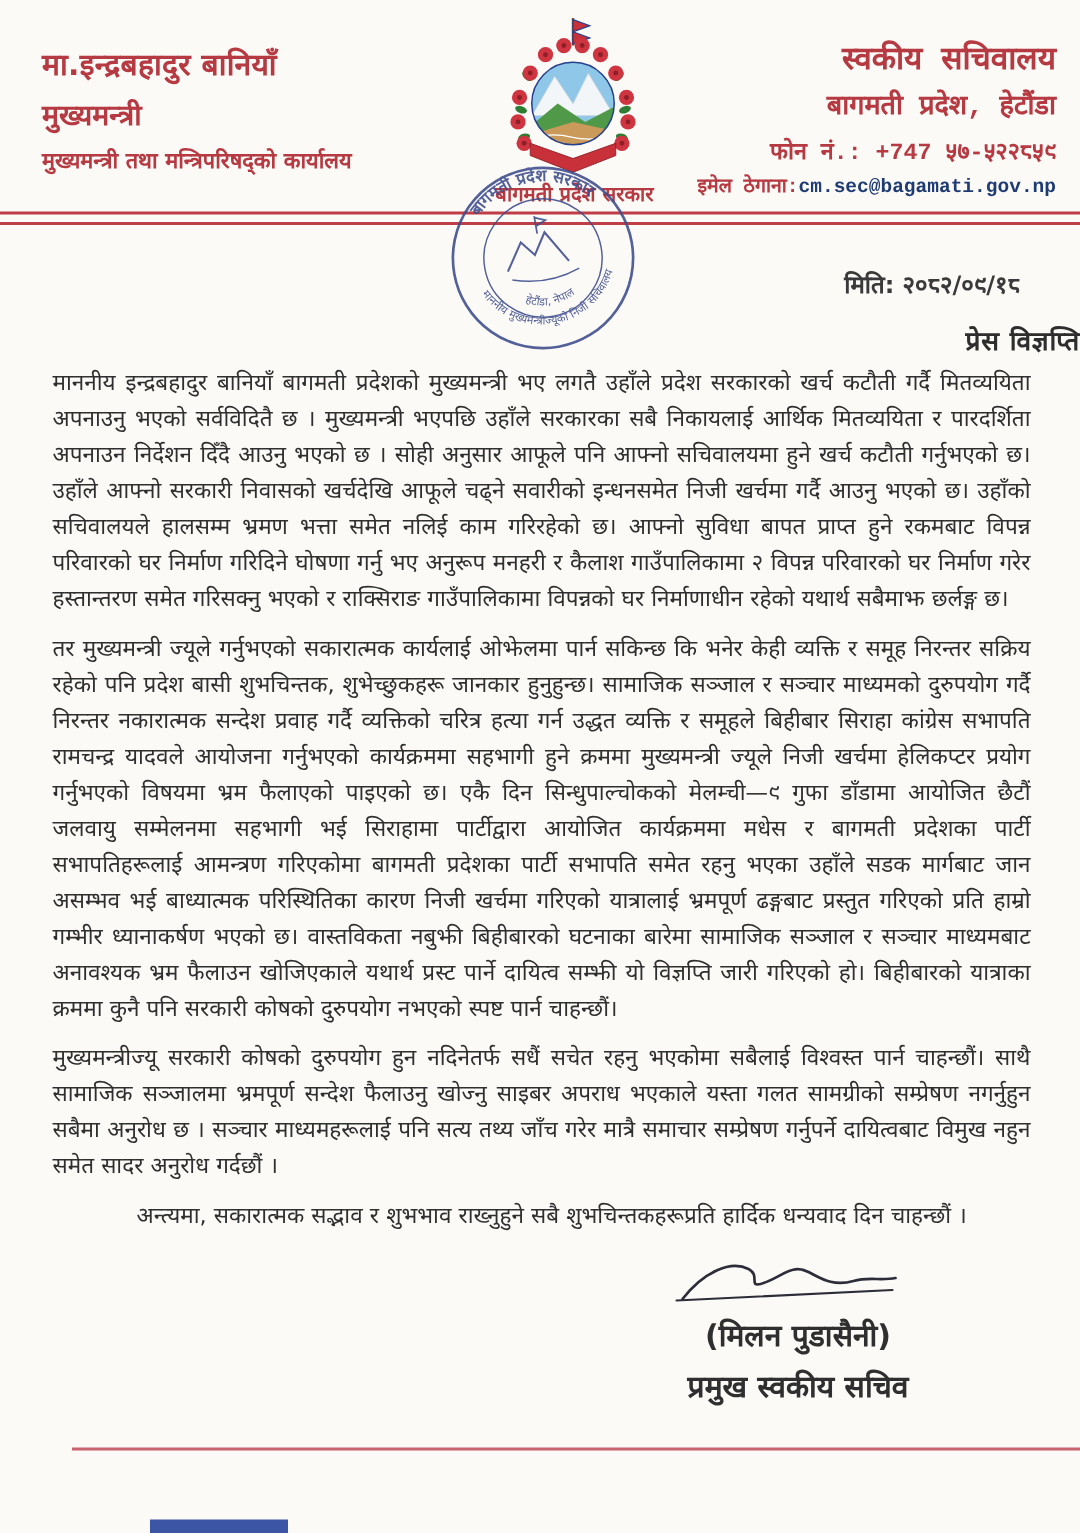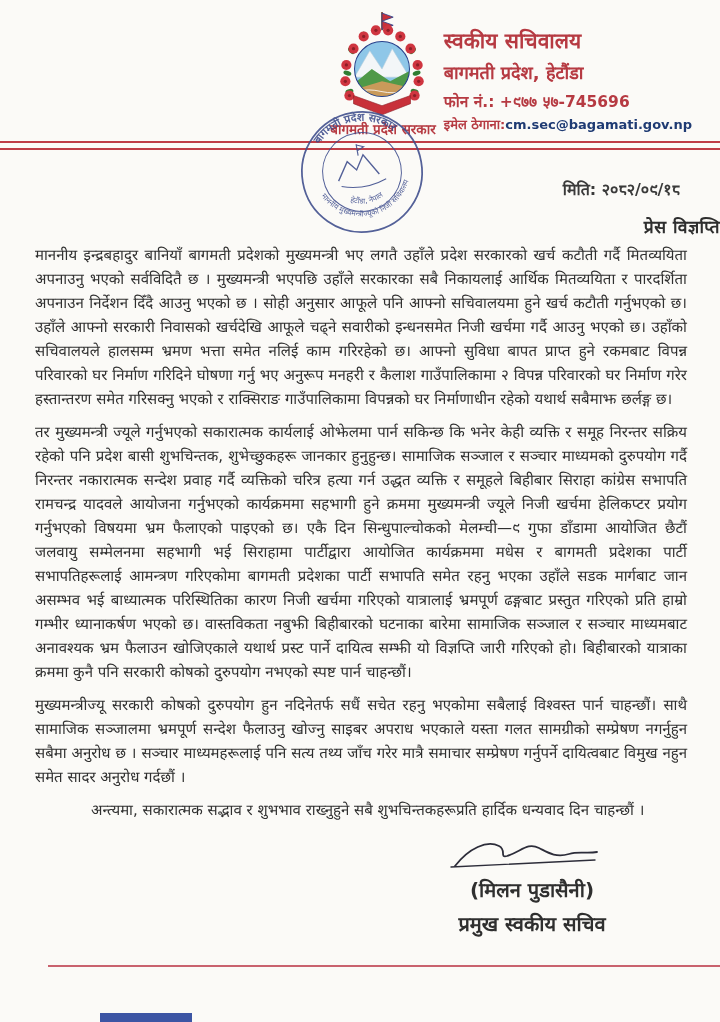--- a/index.html
+++ b/index.html
@@ -10,21 +10,21 @@
     background:#fbfaf7;
     overflow:hidden;
     font-family:"DejaVu Sans","Liberation Sans",sans-serif;
     color:#333;
   }
   
   .lh-left{position:absolute;left:28px;top:30px;color:#b63a42;line-height:1.35;}
   .lh-left .name{font-size:20px;font-weight:bold;letter-spacing:.2px;}
   .lh-left .post{font-size:19px;font-weight:bold;margin-top:8px;}
   .lh-left .office{font-size:14.5px;font-weight:600;margin-top:8px;}
-  .lh-right{position:absolute;right:28px;top:28px;text-align:left;color:#b63a42;line-height:1.3;}
+  .lh-right{position:absolute;right:16px;top:28px;text-align:right;color:#b63a42;line-height:1.3;font-family:Liberation Mono, monospace;}
   .lh-right .sec{font-size:21px;font-weight:bold;}
   .lh-right .loc{font-size:18px;font-weight:bold;margin-top:6px;}
   .lh-right .phone{font-size:15.5px;font-weight:600;margin-top:7px;}
   .lh-right .email{font-size:13px;font-weight:600;margin-top:5px;}
   .lh-right .email .addr{color:#1f3b73;font-weight:bold;}
   .emblem{position:absolute;left:328px;top:10px;width:108px;height:112px;}
   .emblem-caption{position:absolute;left:288px;top:120px;width:190px;text-align:center;
     color:#b63a42;font-size:13.5px;font-weight:bold;}
   .rule{position:absolute;left:0;width:720px;height:2px;background:#bf3d46;}
   .rule.r1{top:141px;}
@@ -47,20 +47,25 @@
   .sig-post{font-size:20px;font-weight:600;margin-top:7px;}
   
   .footer-rule{position:absolute;left:48px;top:965px;width:672px;height:2px;background:#c9626e;}
   .footer-mark{position:absolute;left:100px;top:1013px;width:92px;height:9px;background:#3c55a4;}
 </style>
 </head>
 <body>
 
 <div class="page">
 
+  <div class="lh-left">
+    <div class="name">मा.इन्द्रबहादुर बानियाँ</div>
+    <div class="post">मुख्यमन्त्री</div>
+    <div class="office">मुख्यमन्त्री तथा मन्त्रिपरिषद्को कार्यालय</div>
+  </div>
 
   <svg class="emblem" viewBox="0 0 100 110" aria-hidden="true">
 
     <line x1="50" y1="2" x2="50" y2="20" stroke="#7a4a2b" stroke-width="1.6"></line>
     <path d="M50 3 l11 4 -11 4 z" fill="#c8313a" stroke="#27408b" stroke-width="0.8"></path>
     <path d="M50 11 l11 4 -11 4 z" fill="#c8313a" stroke="#27408b" stroke-width="0.8"></path>
 
     <g>
       <g fill="#2f7d32">
         <ellipse cx="16" cy="62" rx="4" ry="2.3" transform="rotate(20 16 62)"></ellipse>
@@ -114,21 +119,21 @@
     </g>
     <circle cx="50" cy="58" r="27" fill="none" stroke="#27408b" stroke-width="1"></circle>
 
     <path d="M22 84 L50 94 L78 84 L78 92 L50 103 L22 92 Z" fill="#c8313a" stroke="#8e1f27" stroke-width="0.6"></path>
   </svg>
   <div class="emblem-caption">बागमती प्रदेश सरकार</div>
 
   <div class="lh-right">
     <div class="sec">स्वकीय सचिवालय</div>
     <div class="loc">बागमती प्रदेश, हेटौंडा</div>
-    <div class="phone"><span>फोन नं.: </span><span>+९७७ ५७-745696</span></div>
+    <div class="phone"><span>फोन नं.: </span><span>+747 ५७-५२२८५९</span></div>
     <div class="email"><span>इमेल ठेगाना:</span><span class="addr">cm.sec@bagamati.gov.np</span></div>
   </div>
 
   <div class="rule r1"></div>
   <div class="rule r2"></div>
 
   <svg class="stamp" viewBox="0 0 130 130" aria-hidden="true">
     <g stroke="#3d4c8c" fill="none">
       <circle cx="65" cy="65" r="61" stroke-width="1.8"></circle>
       <circle cx="65" cy="65" r="40" stroke-width="1"></circle>

